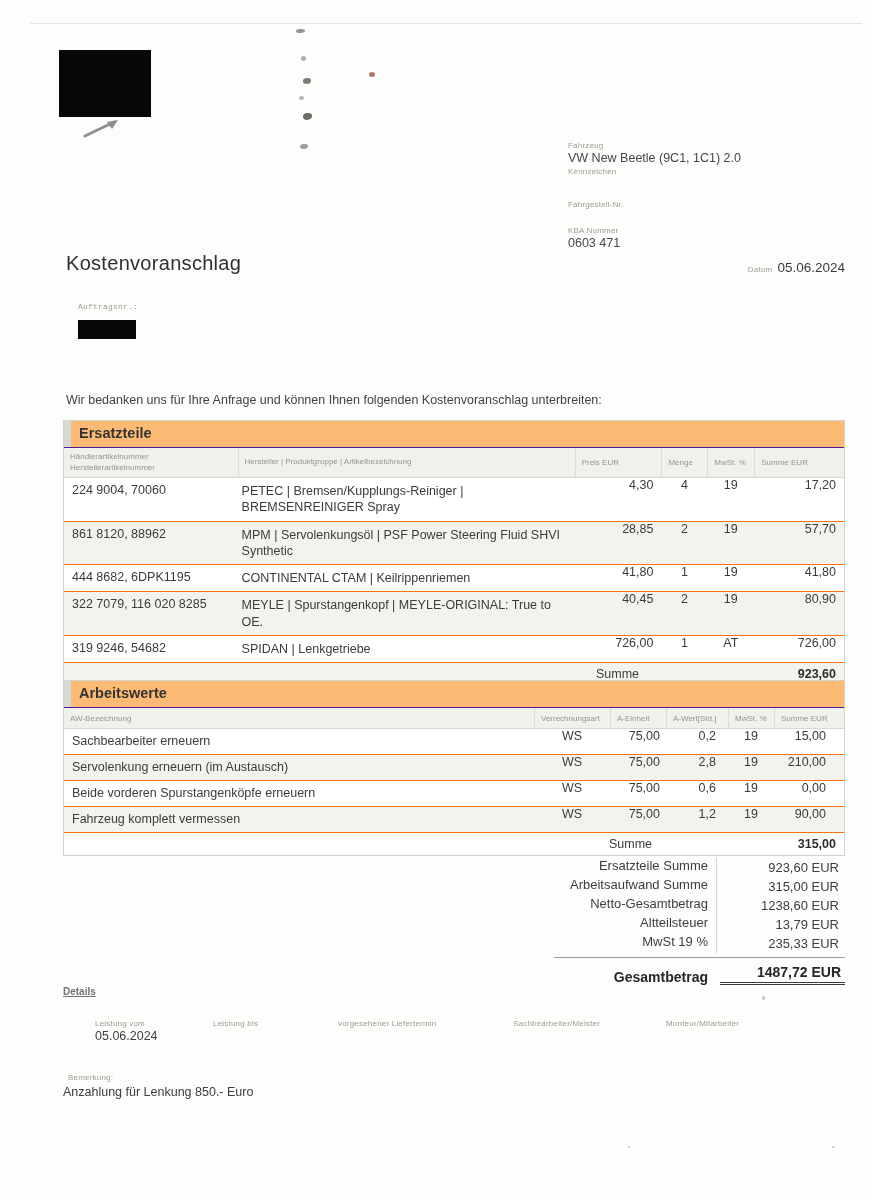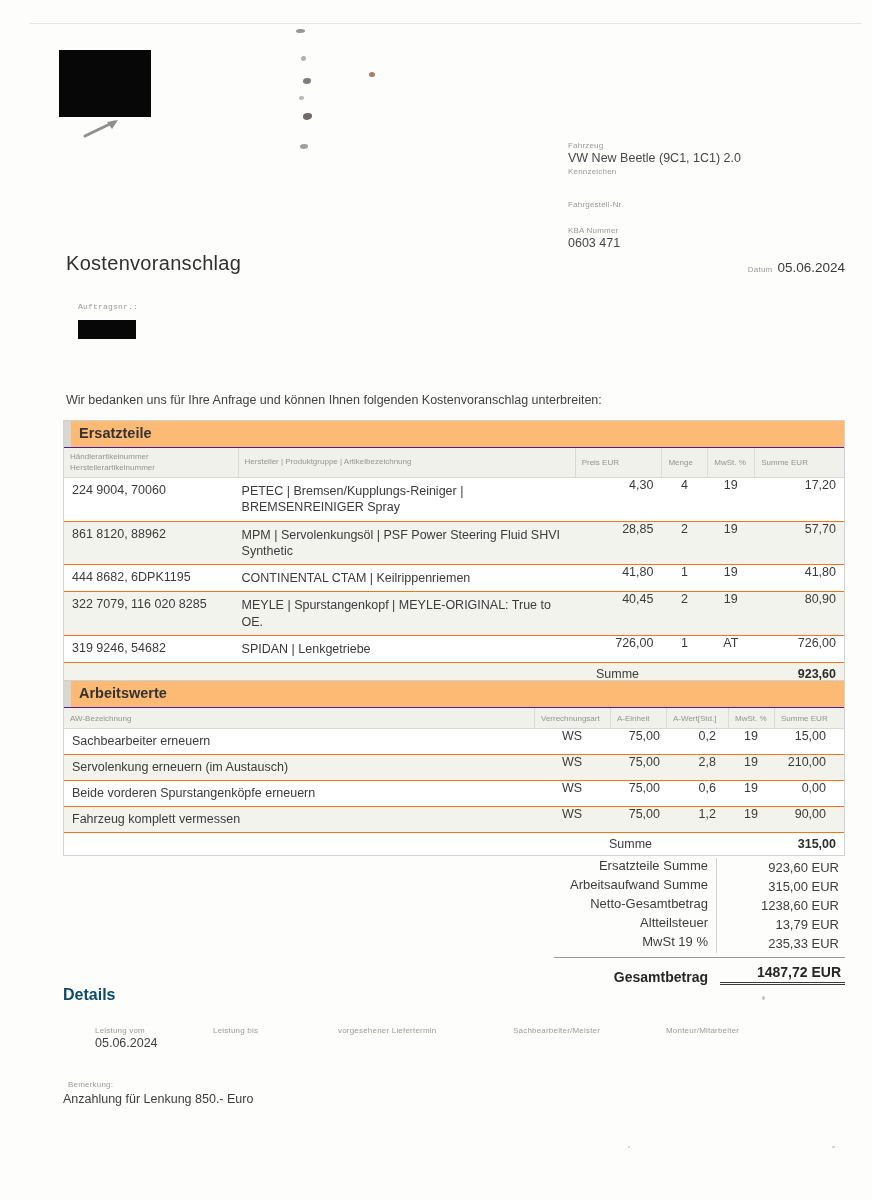--- a/index.html
+++ b/index.html
@@ -77,21 +77,21 @@
   .t-row { display:flex; height:19px; align-items:flex-start; }
   .t-label { width:214px; text-align:right; padding-right:8px; color:#3d3d3d; }
   .t-value { flex:1; text-align:right; padding-right:6px; border-left:1px solid #d6d6d1; align-self:stretch; display:flex; align-items:center; justify-content:flex-end; color:#3d3d3d; }
   .t-divider { height:1px; background:#9a9a96; margin:4px 0 3px 52px; }
   .t-total { display:flex; align-items:flex-end; height:24px; }
   .t-total .t-label { font-weight:bold; font-size:14px; color:#262626; }
   .t-total .t-value-final { flex:1; text-align:right; font-weight:bold; font-size:14px; color:#262626; border-bottom:3px double #3a3a3a; padding:0 4px 2px 0; margin-left:4px; }
 
   
   .details { left:63px; top:986px; width:782px; }
-  .details-title { font-size:16px; font-weight:bold; color:#0c4a6e; }
+  .details-title { font-size:10px; font-weight:bold; color:#737373;text-decoration:underline; }
   .detail-fields { display:flex; margin-top:22px; }
   .df { }
   .df-1 { width:150px; padding-left:32px; }
   .df-2 { width:125px; }
   .df-3 { width:175px; }
   .df-4 { width:153px; }
   .df-5 { flex:1; }
   .df-value { font-size:12.5px; color:#404040; margin-top:1px; }
   .bemerkung { margin-top:30px; }
   .bemerkung-label { padding-left:5px; }

